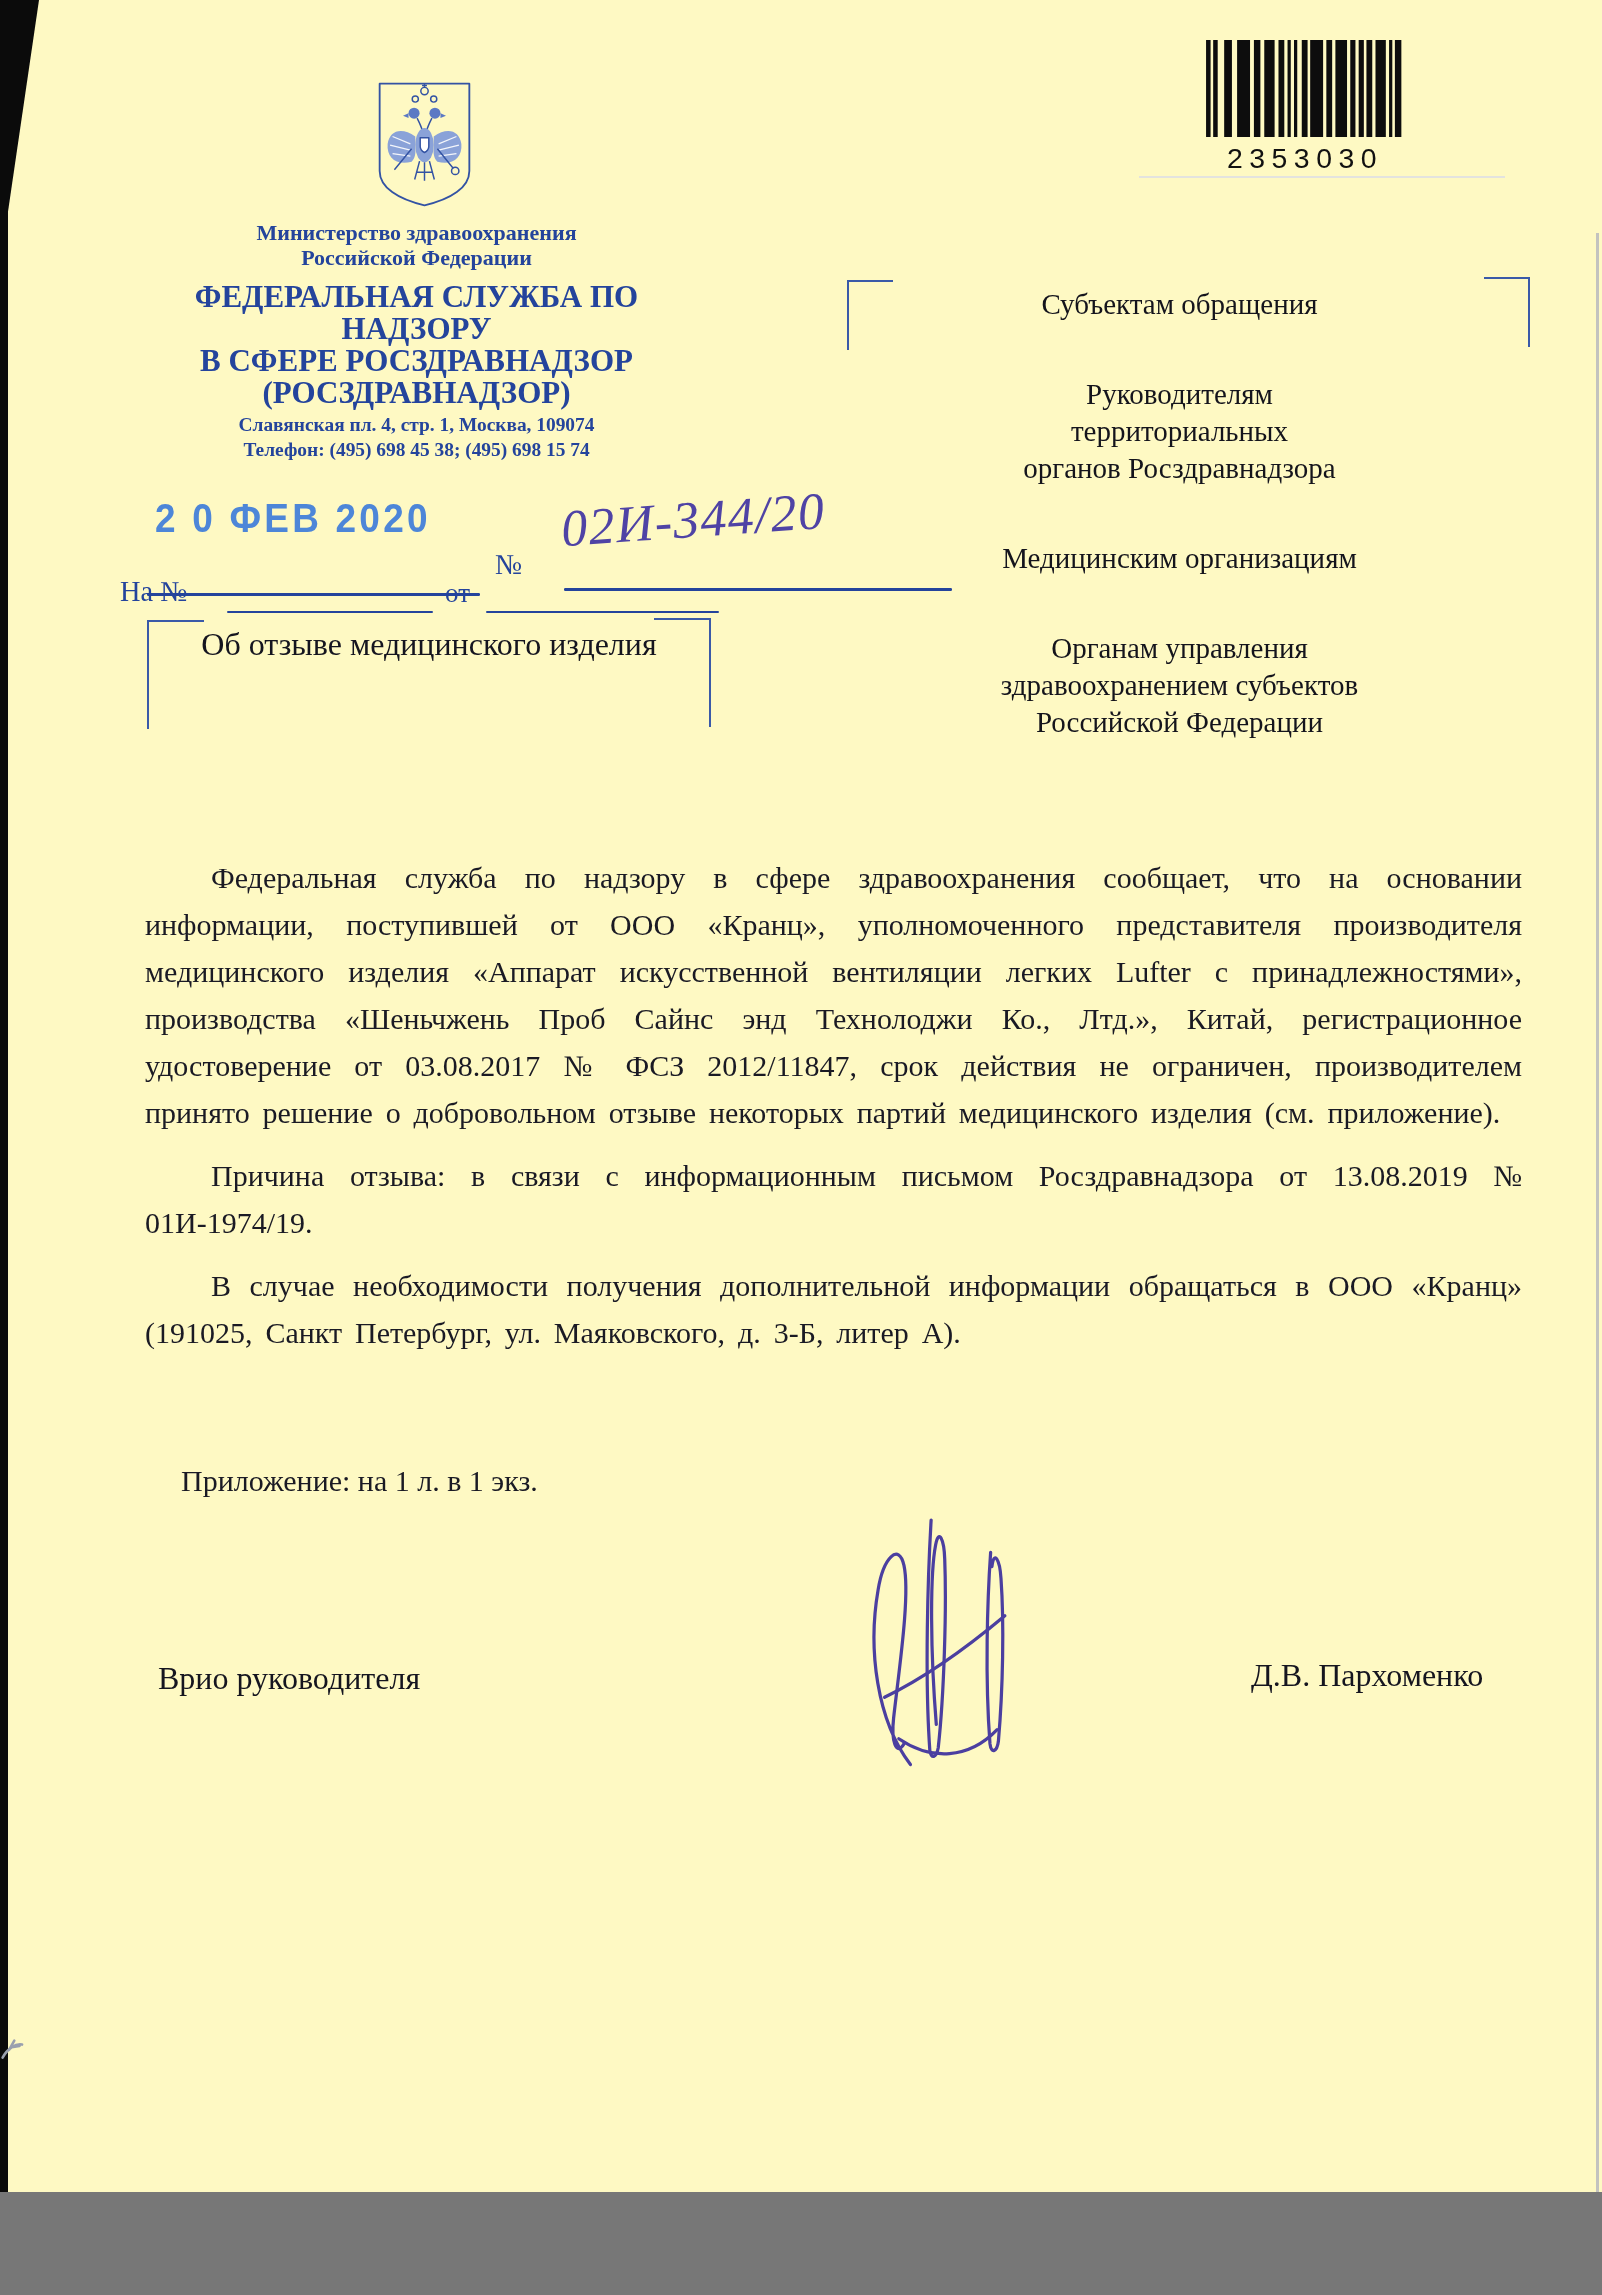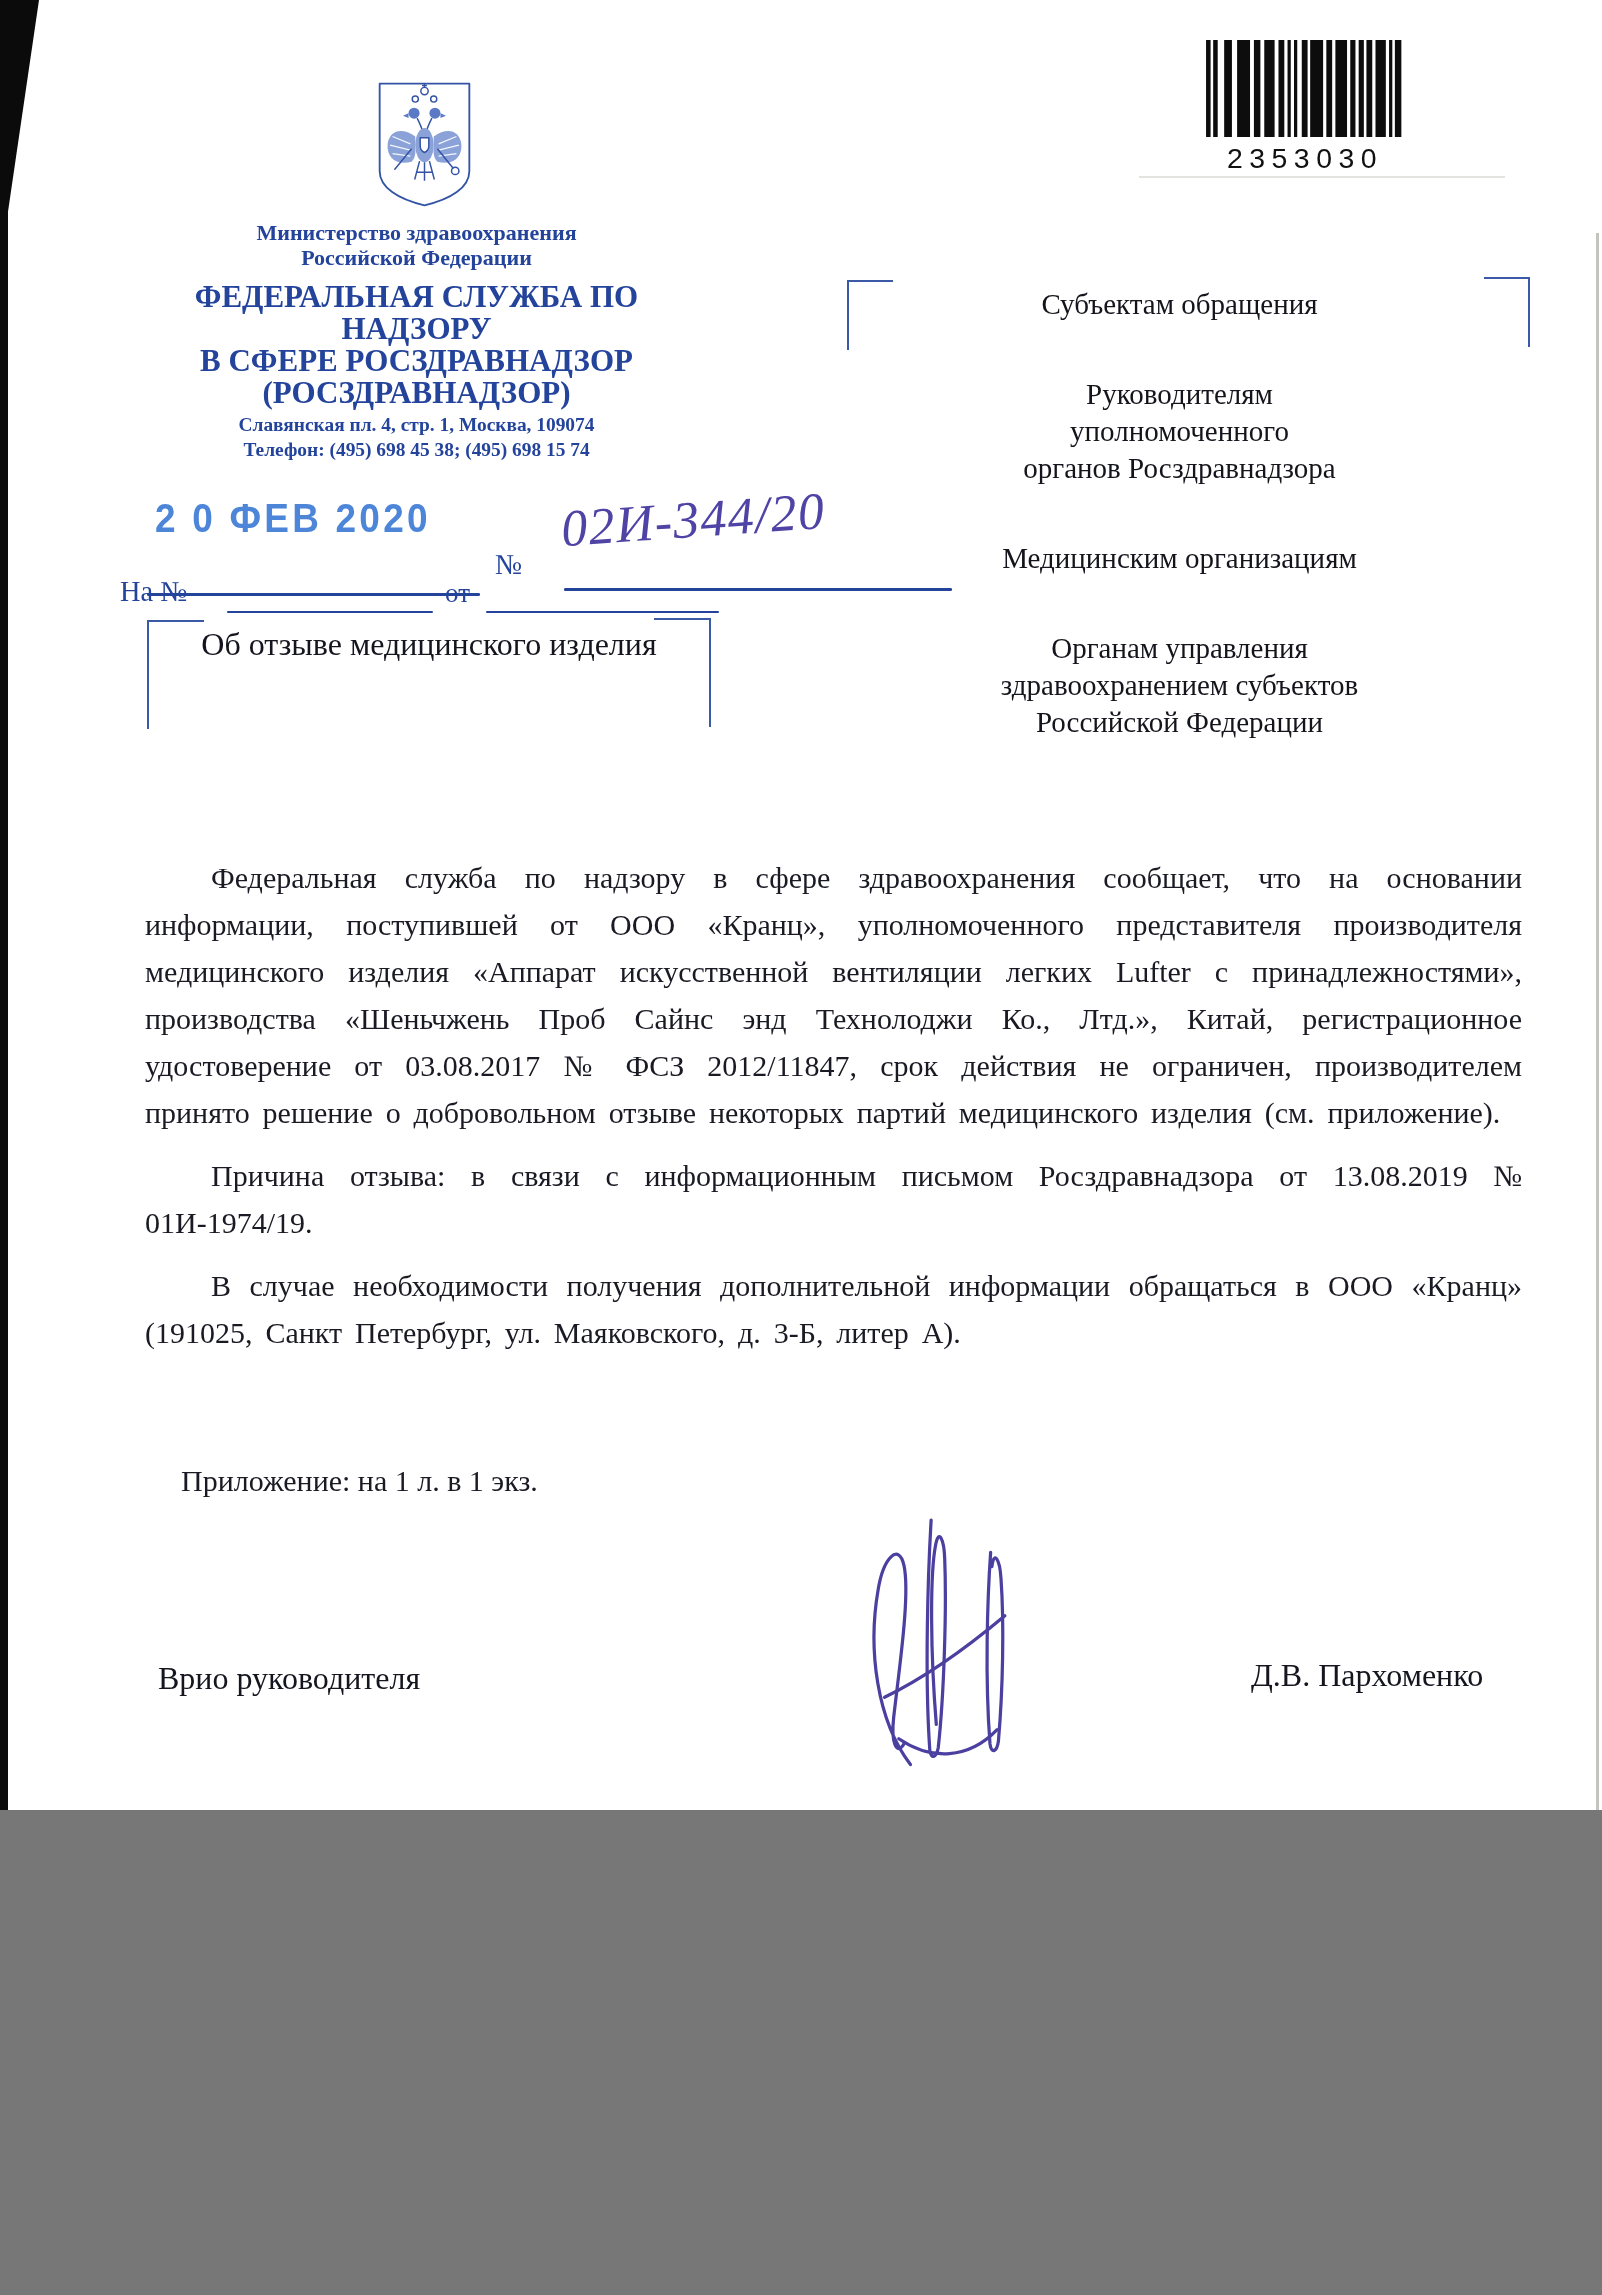--- a/index.html
+++ b/index.html
@@ -5,22 +5,22 @@
   :root{
     --blue:#24449c;
     --stamp-blue:#4d86d8;
     --ink:#4f43a5;
     --body-text:#1a1a24;
     --scan-black:#0b0b0b;
   }
   html,body{margin:0;padding:0;background:#777;}
   .page{
     position:relative;
-    width:1603px;height:1810px;
-    background:#ffffff;
+    width:1603px;height:2192px;
+    background:#fef9c3;
     overflow:hidden;
     font-family:"Liberation Serif", serif;
   }
   
   .edge-left{position:absolute;left:0;top:0;width:7.8px;height:2295px;background:var(--scan-black);}
   .corner-tl{position:absolute;left:0;top:0;width:39px;height:213px;background:var(--scan-black);
     clip-path:polygon(0 0,100% 0,20% 100%,0 100%);}
   .edge-bottom{position:absolute;left:0;top:2271px;width:1603px;height:24.6px;background:var(--scan-black);}
   .edge-right{position:absolute;left:1596px;top:233px;width:3.2px;height:2038px;background:#c3c3bf;}
   .scan-line{position:absolute;left:1139px;top:176px;width:366px;height:1.9px;background:#e3e3df;}
@@ -164,21 +164,21 @@
   <div class="subject">Об отзыве медицинского изделия</div>
 
   <div class="bracket b-rec-l"></div>
   <div class="bracket b-rec-r"></div>
   <div class="recipients">
     <div class="rec-group">
       <div>Субъектам обращения</div>
     </div>
     <div class="rec-group">
       <div>Руководителям</div>
-      <div>уполномоченного</div>
+      <div>территориальных</div>
       <div>органов Росздравнадзора</div>
     </div>
     <div class="rec-group">
       <div>Медицинским организациям</div>
     </div>
     <div class="rec-group">
       <div>Органам управления</div>
       <div>здравоохранением субъектов</div>
       <div>Российской Федерации</div>
     </div>

